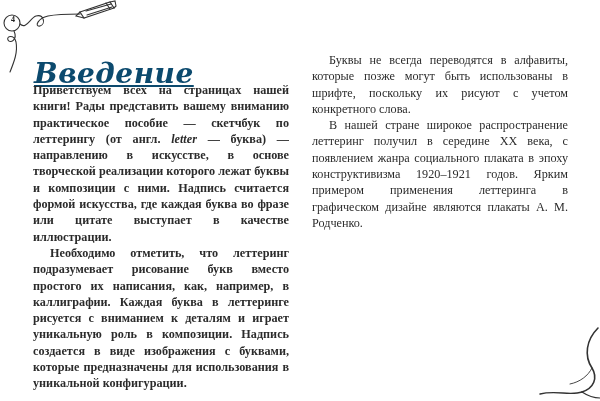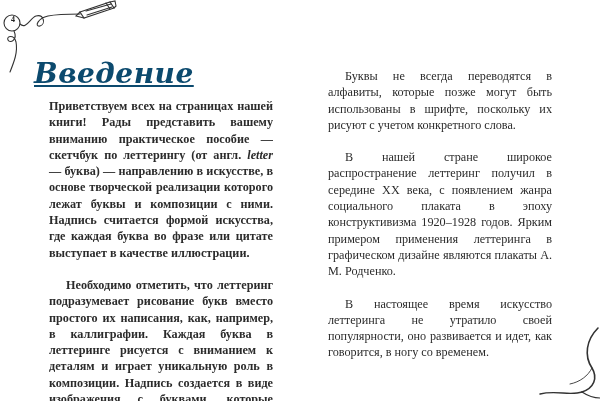--- a/index.html
+++ b/index.html
@@ -16,21 +16,21 @@
     position: absolute; left: 34px; top: 38px;
     font-family: "DejaVu Serif", serif; font-style: italic; font-size: 28px;
     color: #0c4a6e; letter-spacing: 0.5px; text-decoration: underline;
   }
   .col {
     position: absolute; width: 256px; font-size: 12.2px; line-height: 16.3px;
     text-align: justify; hyphens: manual;
   }
   .col-left { left: 33px; top: 82px; font-weight: bold; }
   .col-right { left: 312px; top: 52px; }
-  .col p { margin: 16px; text-indent: 17px; }
+  .col p { margin: 0; text-indent: 17px; }
   .col p.first { text-indent: 0; }
   .col-right p.first { text-indent: 17px; }
   .corner { position: absolute; right: 0; bottom: 0; }
 </style>
 </head>
 <body>
 
 <svg class="deco" width="130" height="80" viewBox="0 0 130 80">
   <g fill="none" stroke="#333" stroke-width="1.1" stroke-linecap="round">
     <circle cx="12" cy="23" r="8"></circle>
@@ -47,22 +47,21 @@
 
 <h1 class="title">Введение</h1>
 
 <div class="col col-left">
   <p class="first">Приветствуем всех на страницах нашей книги! Рады представить вашему вниманию практическое пособие — скетчбук по леттерингу (от англ. <i>letter</i> — буква) — направлению в искусстве, в основе творческой реализации которого лежат буквы и композиции с ними. Надпись считается формой искусства, где каждая буква во фразе или цитате выступает в качестве иллюстрации.</p>
   <p>Необходимо отметить, что леттеринг подразумевает рисование букв вместо простого их написания, как, например, в каллиграфии. Каждая буква в леттеринге рисуется с вниманием к деталям и играет уникальную роль в композиции. Надпись создается в виде изображения с буквами, которые предназначены для использования в уникальной конфигурации.</p>
 </div>
 
 <div class="col col-right">
   <p class="first">Буквы не всегда переводятся в алфавиты, которые позже могут быть использованы в шрифте, поскольку их рисуют с учетом конкретного слова.</p>
-  <p>В нашей стране широкое распространение леттеринг получил в середине XX века, с появлением жанра социального плаката в эпоху конструктивизма 1920–1928 годов. Ярким примером применения леттеринга в графическом дизайне являются плакаты А. М. Родченко.</p>
-  <p>В настоящее время искусство леттеринга не утратило своей популярности, оно развивается и идет, как говорится, в ногу со временем.</p>
+  <p>В нашей стране широкое распространение леттеринг получил в середине XX века, с появлением жанра социального плаката в эпоху конструктивизма 1920–1921 годов. Ярким примером применения леттеринга в графическом дизайне являются плакаты А. М. Родченко.</p>
 </div>
 
 <svg class="corner" width="70" height="75" viewBox="0 0 70 75">
   <g fill="none" stroke="#333" stroke-linecap="round">
     <path d="M68 2 C 56 14, 54 30, 62 42 C 68 52, 64 62, 52 66" stroke-width="1.6"></path>
     <path d="M52 66 C 40 70, 26 64, 10 68" stroke-width="1.4"></path>
     <path d="M62 42 C 58 50, 50 56, 40 58" stroke-width="0.9"></path>
     <path d="M52 66 C 58 70, 64 72, 70 72" stroke-width="1.2"></path>
   </g>
 </svg>

